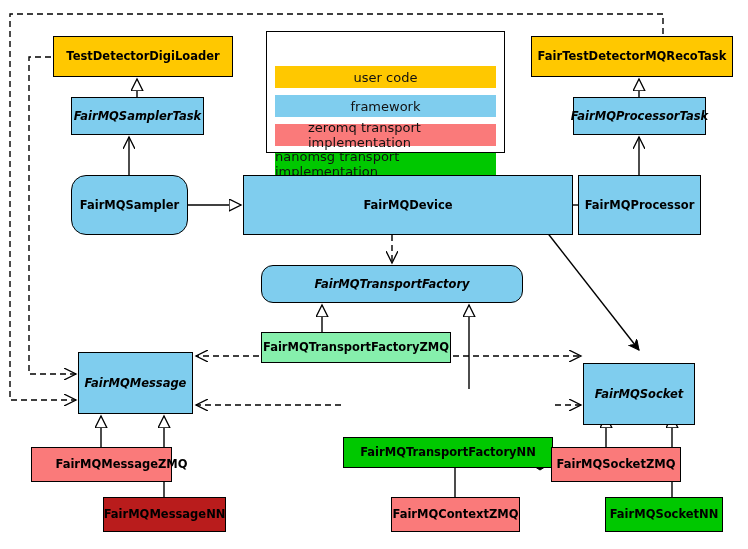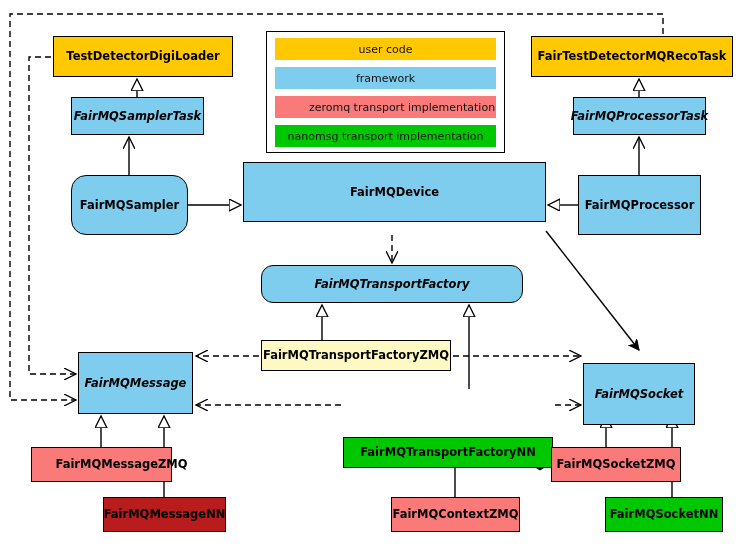--- a/index.html
+++ b/index.html
@@ -9,21 +9,21 @@
   svg{position:absolute;left:0;top:0;width:748px;height:549px;}
   .node{position:absolute;box-sizing:border-box;border:1.5px solid #000;
         display:flex;align-items:center;justify-content:center;
         font-size:11.5px;font-weight:bold;color:#000;text-align:center;
         line-height:1.1;}
   .abstract{font-style:italic;}
   .legend-box{position:absolute;box-sizing:border-box;background:#fff;
         border:1.5px solid #000;}
   .legend-row{position:absolute;box-sizing:border-box;
         display:flex;align-items:center;justify-content:center;
-        font-size:11px;color:#111;font-weight:normal;}
+        font-size:13px;color:#111;font-weight:normal;margin-top:28px;}
 </style>
 </head>
 <body>
 
 <div id="diagram">
 
   <svg viewBox="0 0 748 549">
     <defs>
       <marker id="hollowTri" markerWidth="14" markerHeight="14" refX="12" refY="6" orient="auto" markerUnits="userSpaceOnUse">
         <path d="M0,0 L12,6 L0,12 z" fill="#fff" stroke="#000" stroke-width="1.3"></path>
@@ -92,24 +92,24 @@
       <div class="legend-row" style="left: 275px; top: 67px; width: 221px; height: 22px; background: rgb(127, 205, 238);">framework</div>
       <div class="legend-row" style="left: 275px; top: 96px; width: 221px; height: 22px; background: rgb(250, 122, 122); padding-left: 33px;">zeromq transport implementation</div>
       <div class="legend-row" style="left: 275px; top: 125px; width: 221px; height: 22px; background: rgb(0, 200, 0);">nanomsg transport implementation</div>
     </div>
   <div id="nodes">
       <div class="node" style="left: 53px; top: 36px; width: 180px; height: 41px; background: rgb(255, 200, 0);">TestDetectorDigiLoader</div>
       <div class="node" style="left: 531px; top: 36px; width: 202px; height: 41px; background: rgb(255, 200, 0);">FairTestDetectorMQRecoTask</div>
       <div class="node abstract" style="left: 71px; top: 97px; width: 133px; height: 38px; background: rgb(127, 205, 238);">FairMQSamplerTask</div>
       <div class="node abstract" style="left: 573px; top: 97px; width: 133px; height: 38px; background: rgb(127, 205, 238);">FairMQProcessorTask</div>
       <div class="node" style="left: 71px; top: 175px; width: 117px; height: 60px; background: rgb(127, 205, 238); border-radius: 15px;">FairMQSampler</div>
-      <div class="node" style="left: 243px; top: 162px; width: 303px; height: 60px; background: rgb(127, 205, 238);">FairMQDevice</div>
+      <div class="node" style="left: 243px; top: 175px; width: 330px; height: 60px; background: rgb(127, 205, 238);">FairMQDevice</div>
       <div class="node" style="left: 578px; top: 175px; width: 123px; height: 60px; background: rgb(127, 205, 238);">FairMQProcessor</div>
       <div class="node abstract" style="left: 261px; top: 265px; width: 262px; height: 38px; background: rgb(127, 205, 238); border-radius: 12px;">FairMQTransportFactory</div>
-      <div class="node" style="left: 261px; top: 340px; width: 190px; height: 31px; background: #fef9c3;">FairMQTransportFactoryZMQ</div>
+      <div class="node" style="left: 261px; top: 332px; width: 190px; height: 31px; background: #86efac;">FairMQTransportFactoryZMQ</div>
       <div class="node" style="left: 343px; top: 389px; width: 210px; height: 31px; background: rgb(0, 200, 0); margin-top: 48px;">FairMQTransportFactoryNN</div>
       <div class="node abstract" style="left: 78px; top: 352px; width: 115px; height: 62px; background: rgb(127, 205, 238);">FairMQMessage</div>
       <div class="node abstract" style="left: 583px; top: 363px; width: 112px; height: 62px; background: rgb(127, 205, 238);">FairMQSocket</div>
       <div class="node" style="left: 31px; top: 447px; width: 141px; height: 35px; background: rgb(250, 122, 122); padding-left: 40px;">FairMQMessageZMQ</div>
       <div class="node" style="left: 103px; top: 497px; width: 123px; height: 35px; background: #b91c1c;">FairMQMessageNN</div>
       <div class="node" style="left: 551px; top: 447px; width: 130px; height: 35px; background: rgb(250, 122, 122);">FairMQSocketZMQ</div>
       <div class="node" style="left: 605px; top: 497px; width: 118px; height: 35px; background: rgb(0, 200, 0);">FairMQSocketNN</div>
       <div class="node" style="left: 391px; top: 497px; width: 129px; height: 35px; background: rgb(250, 122, 122);">FairMQContextZMQ</div>
     </div>
 </div>

